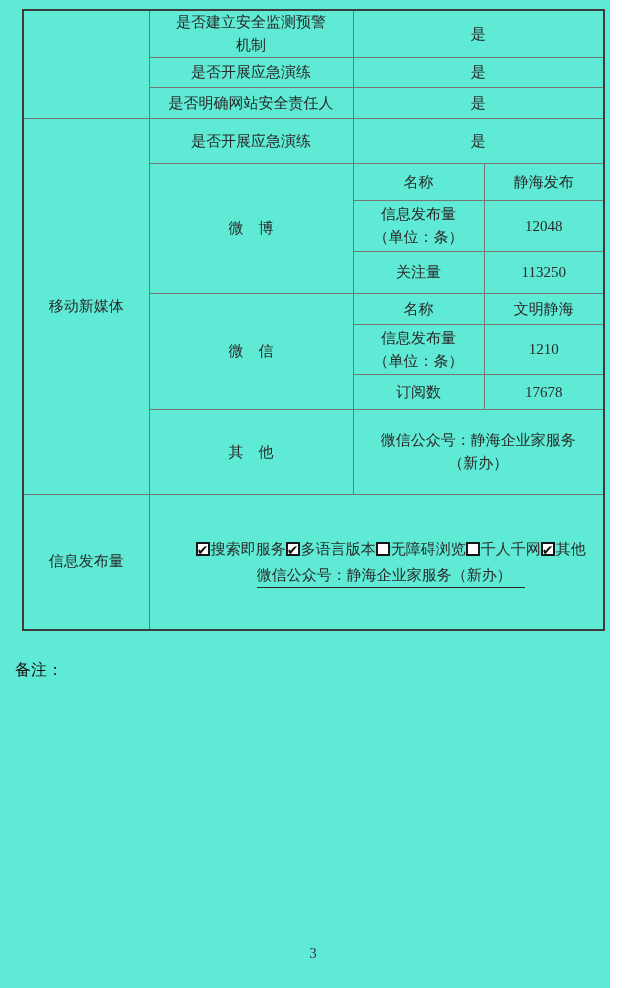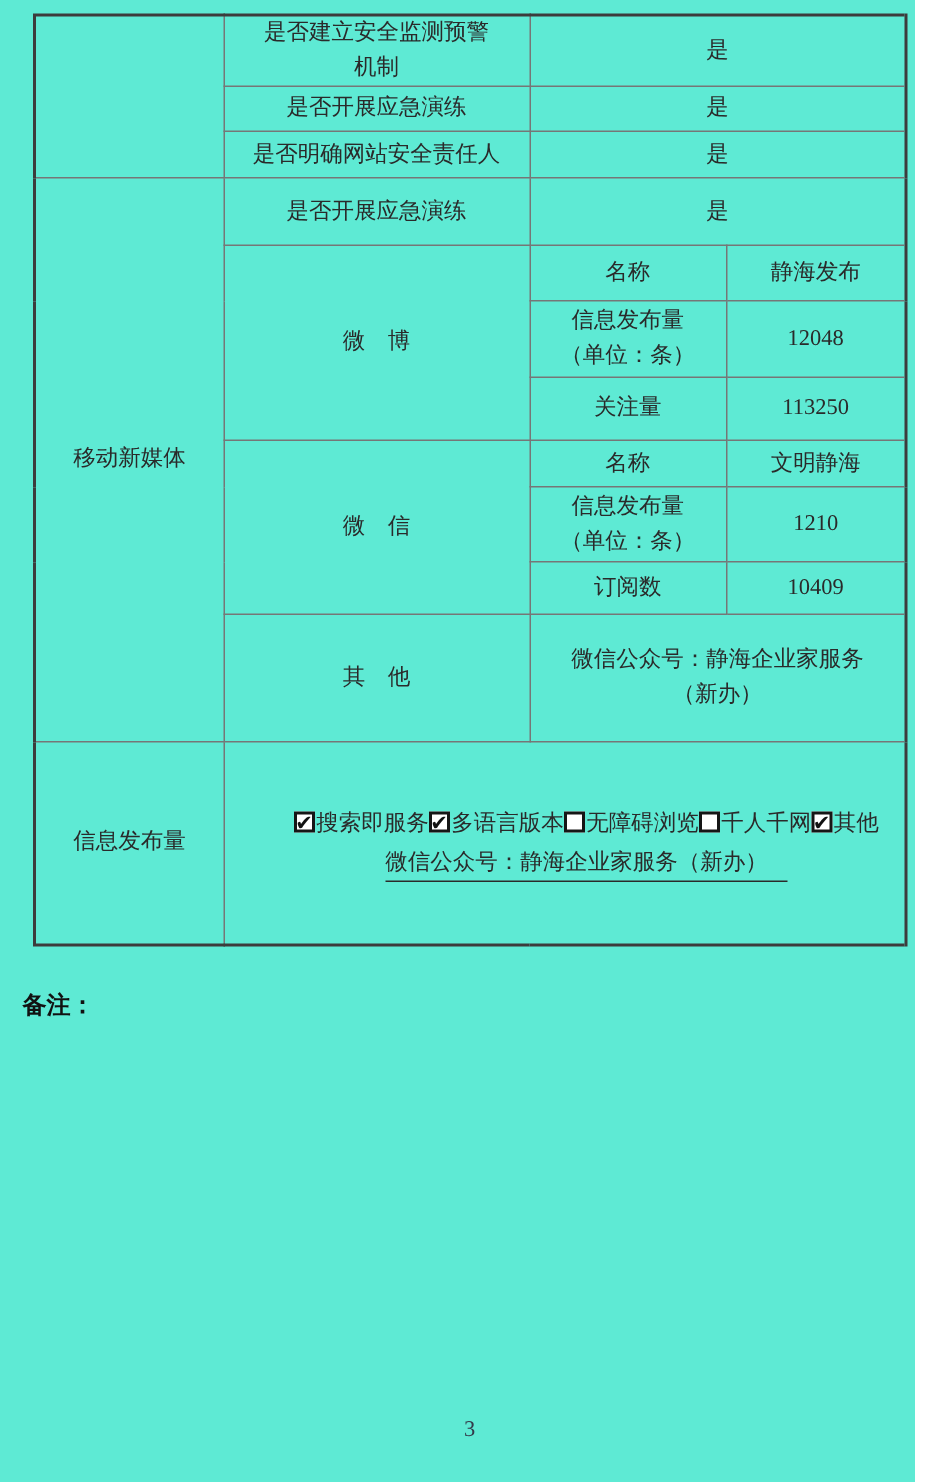--- a/index.html
+++ b/index.html
@@ -64,21 +64,21 @@
     font-family: "DejaVu Sans", sans-serif;
     font-weight: bold;
     font-size: 14px;
     color: #111111;
   }
   .cb-item { white-space: nowrap; }
   .remark {
     position: absolute;
     left: 15px;
     top: 660px;
-    font-weight: bold;
+    font-weight: normal;
     font-size: 16px;
     color: #111111;
   }
   .pageno {
     position: absolute;
     left: 0;
     top: 945px;
     width: 626px;
     text-align: center;
     font-size: 15px;
@@ -191,21 +191,21 @@
       <td class="outer-r">
         <span>1210</span>
       </td>
     </tr>
 
     <tr style="height:35px">
       <td>
         <span>订阅数</span>
       </td>
       <td class="outer-r">
-        <span>10409</span>
+        <span>17678</span>
       </td>
     </tr>
 
     <tr style="height:85px">
       <td>
         <span>其　他</span>
       </td>
       <td class="outer-r" colspan="2">
         <span class="preline">微信公众号：静海企业家服务
 （新办）</span>

